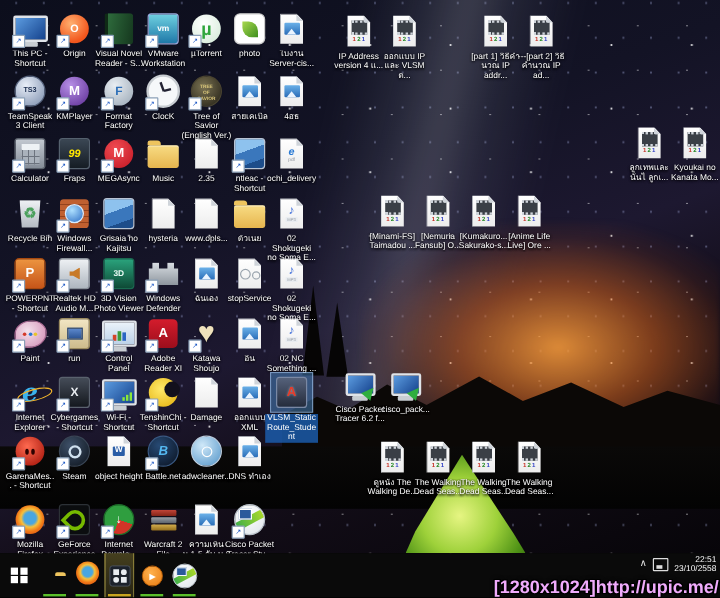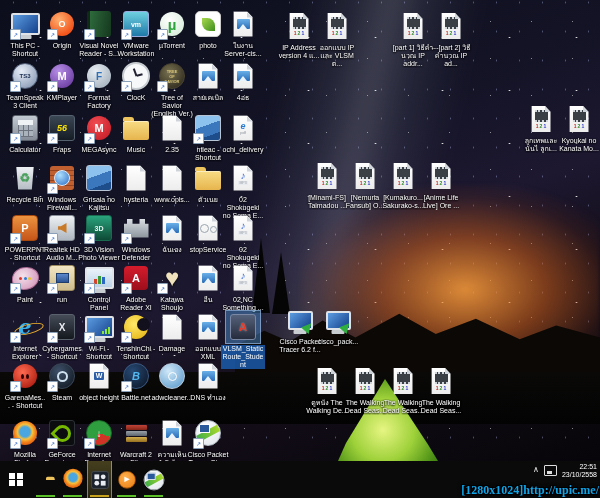--- a/index.html
+++ b/index.html
@@ -65,22 +65,22 @@
   .tbitem::after{content:"";position:absolute;bottom:1px;left:3px;right:3px;height:2px;background:#5bbf2a;}
   .tbitem.act{background:linear-gradient(rgba(205,185,75,.30),rgba(205,185,75,.14));box-shadow:inset 1px 0 0 rgba(230,210,95,.55),inset -1px 0 0 rgba(230,210,95,.55);}
   .tbitem.act::after{background:#c8a41e;}
   .tbi{transform:scale(.8);}
   .tbi i,.tbi u,.tbi b{font-style:normal;text-decoration:none;display:inline-flex;align-items:center;justify-content:center;}
   .tray{position:absolute;right:3px;top:2px;display:flex;align-items:flex-start;gap:5px;color:#fff;}
   .chev{font-size:8px;color:#e8e8e8;line-height:10px;margin-top:2px;}
   .traymon{width:11px;height:9px;border:1px solid #ddd;border-radius:1px;margin-top:2px;position:relative;}
   .traymon::after{content:"";position:absolute;left:2px;bottom:1px;width:5px;height:3px;background:#ddd;}
   .clockblk{text-align:right;font-size:7px;line-height:8px;}
-  .watermark{position:absolute;right:1px;bottom:0px;z-index:20;color:#0ea5e9;
-    font-family:Liberation Serif, serif;font-weight:bold;font-size:12px;letter-spacing:0;
+  .watermark{position:absolute;right:1px;bottom:0px;z-index:20;color:#f0abfc;
+    font-family:Liberation Sans, sans-serif;font-weight:bold;font-size:15px;letter-spacing:0;
     text-shadow:-1px -1px 0 #000,1px -1px 0 #000,-1px 1px 0 #000,1px 1px 0 #000,0 0 4px #000;}
 </style>
 </head>
 <body>
 
 <div class="screen">
   <div class="wall">
     <div class="milky"></div>
     <div class="glow"></div>
     <div class="mtn"></div>
@@ -228,21 +228,21 @@
               <i style="width:15px;height:17px;background-image:linear-gradient(#eef2f5 0 5px,transparent 5px),repeating-linear-gradient(0deg,#6c737e 0 1px,transparent 1px 6px),repeating-linear-gradient(90deg,#6c737e 0 1px,transparent 1px 5px);background-color:#aab2bc"></i>
             </span>
           </span>
           <span class="scb">↗</span>
         </span>
         <span class="lbl">Calculator</span>
       </div>
       <div class="dicon" style="left: 40px; top: 112px;">
         <span class="iwrap">
           <span class="ic">
-            <span class="sq" style="background:linear-gradient(#3b4754,#151c24);border:1px solid #55616e;color:#ffe600;font-size:9px;font-weight:bold;font-style:italic">56</span>
+            <span class="sq" style="background:linear-gradient(#3b4754,#151c24);border:1px solid #55616e;color:#ffe600;font-size:9px;font-weight:bold;font-style:italic">99</span>
           </span>
           <span class="scb">↗</span>
         </span>
         <span class="lbl">Fraps</span>
       </div>
       <div class="dicon" style="left: 77px; top: 112px;">
         <span class="iwrap">
           <span class="ic">
             <span class="circ" style="background:radial-gradient(circle at 38% 32%,#f04b52,#c11622);color:#fff;font-size:11px;font-weight:bold">M</span>
           </span>

